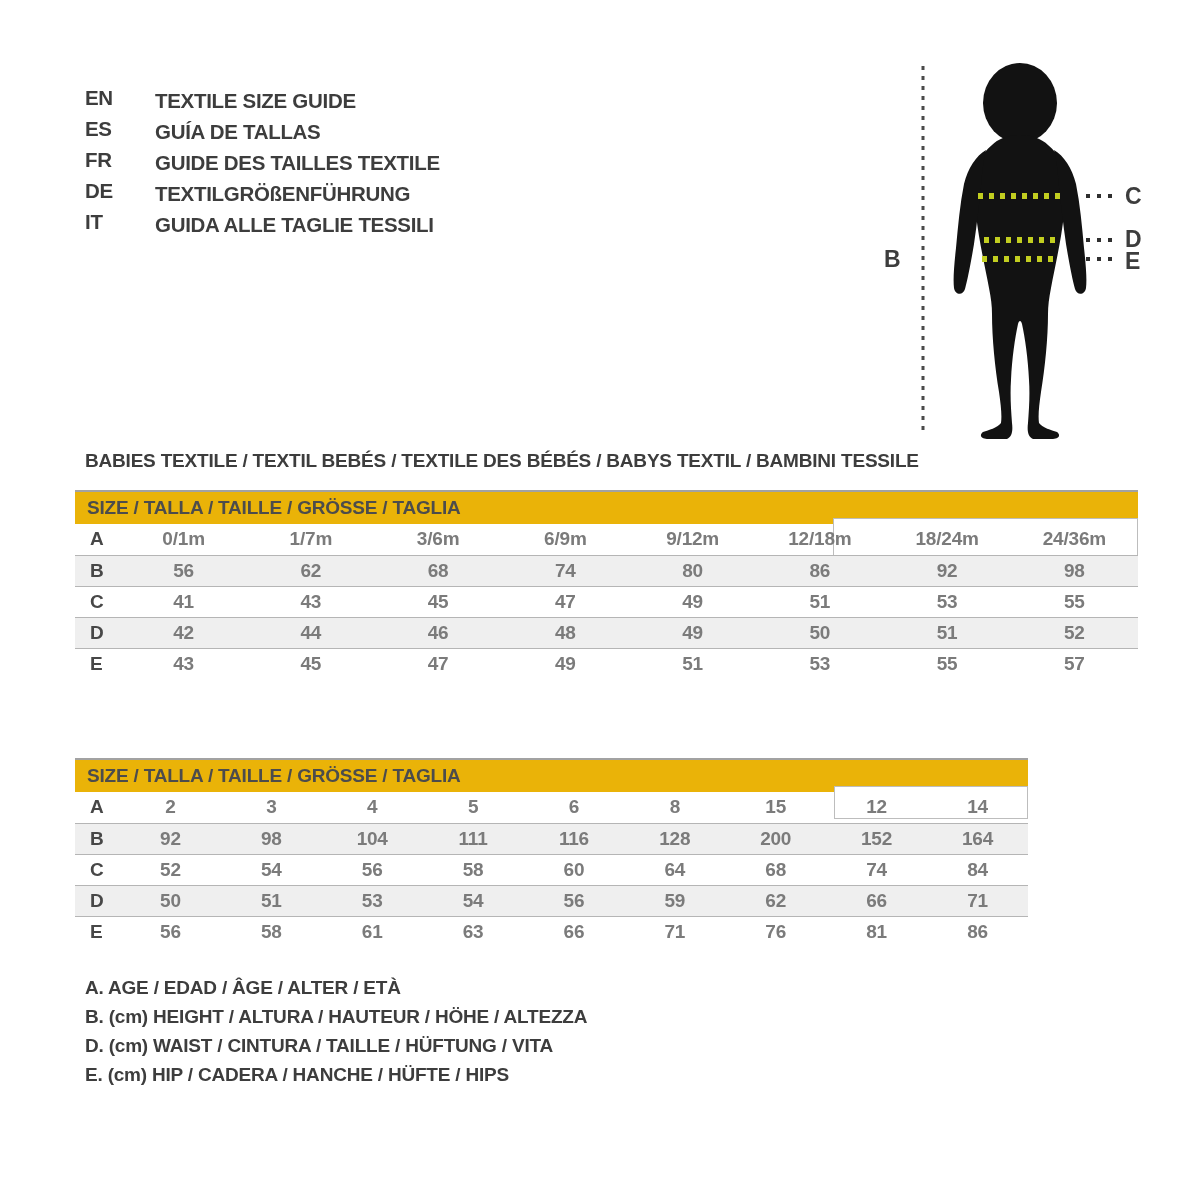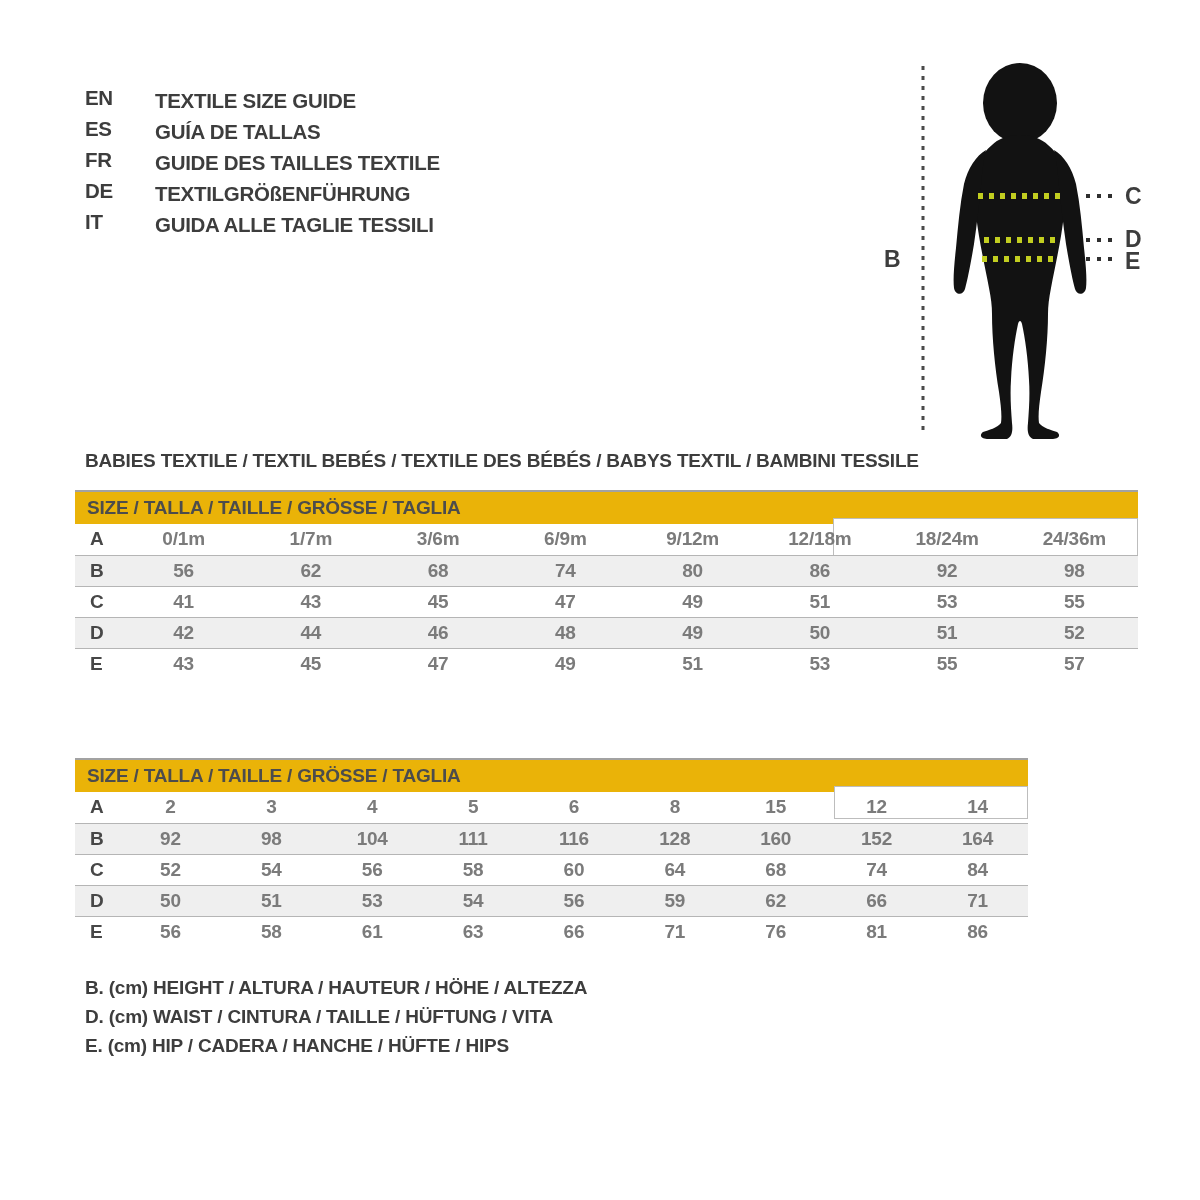--- a/index.html
+++ b/index.html
@@ -224,21 +224,21 @@
             <td>14</td>
           </tr>
           <tr>
             <th>B</th>
             <td>92</td>
             <td>98</td>
             <td>104</td>
             <td>111</td>
             <td>116</td>
             <td>128</td>
-            <td>160</td>
+            <td>200</td>
             <td>152</td>
             <td>164</td>
           </tr>
           <tr>
             <th>C</th>
             <td>52</td>
             <td>54</td>
             <td>56</td>
             <td>58</td>
             <td>60</td>
@@ -270,18 +270,19 @@
             <td>76</td>
             <td>81</td>
             <td>86</td>
           </tr>
         </tbody>
       </table>
     <div class="hl hl-children"></div>
   </div>
 
   <div class="legend">
+    <div class="legend-row">A. AGE / EDAD / ÂGE / ALTER / ETÀ</div>
     <div class="legend-row">B. (cm) HEIGHT / ALTURA / HAUTEUR / HÖHE / ALTEZZA</div>
     <div class="legend-row">D. (cm) WAIST / CINTURA / TAILLE / HÜFTUNG / VITA</div>
     <div class="legend-row">E. (cm) HIP / CADERA / HANCHE / HÜFTE / HIPS</div>
   </div>
 
 </div>
 
 </body></html>

